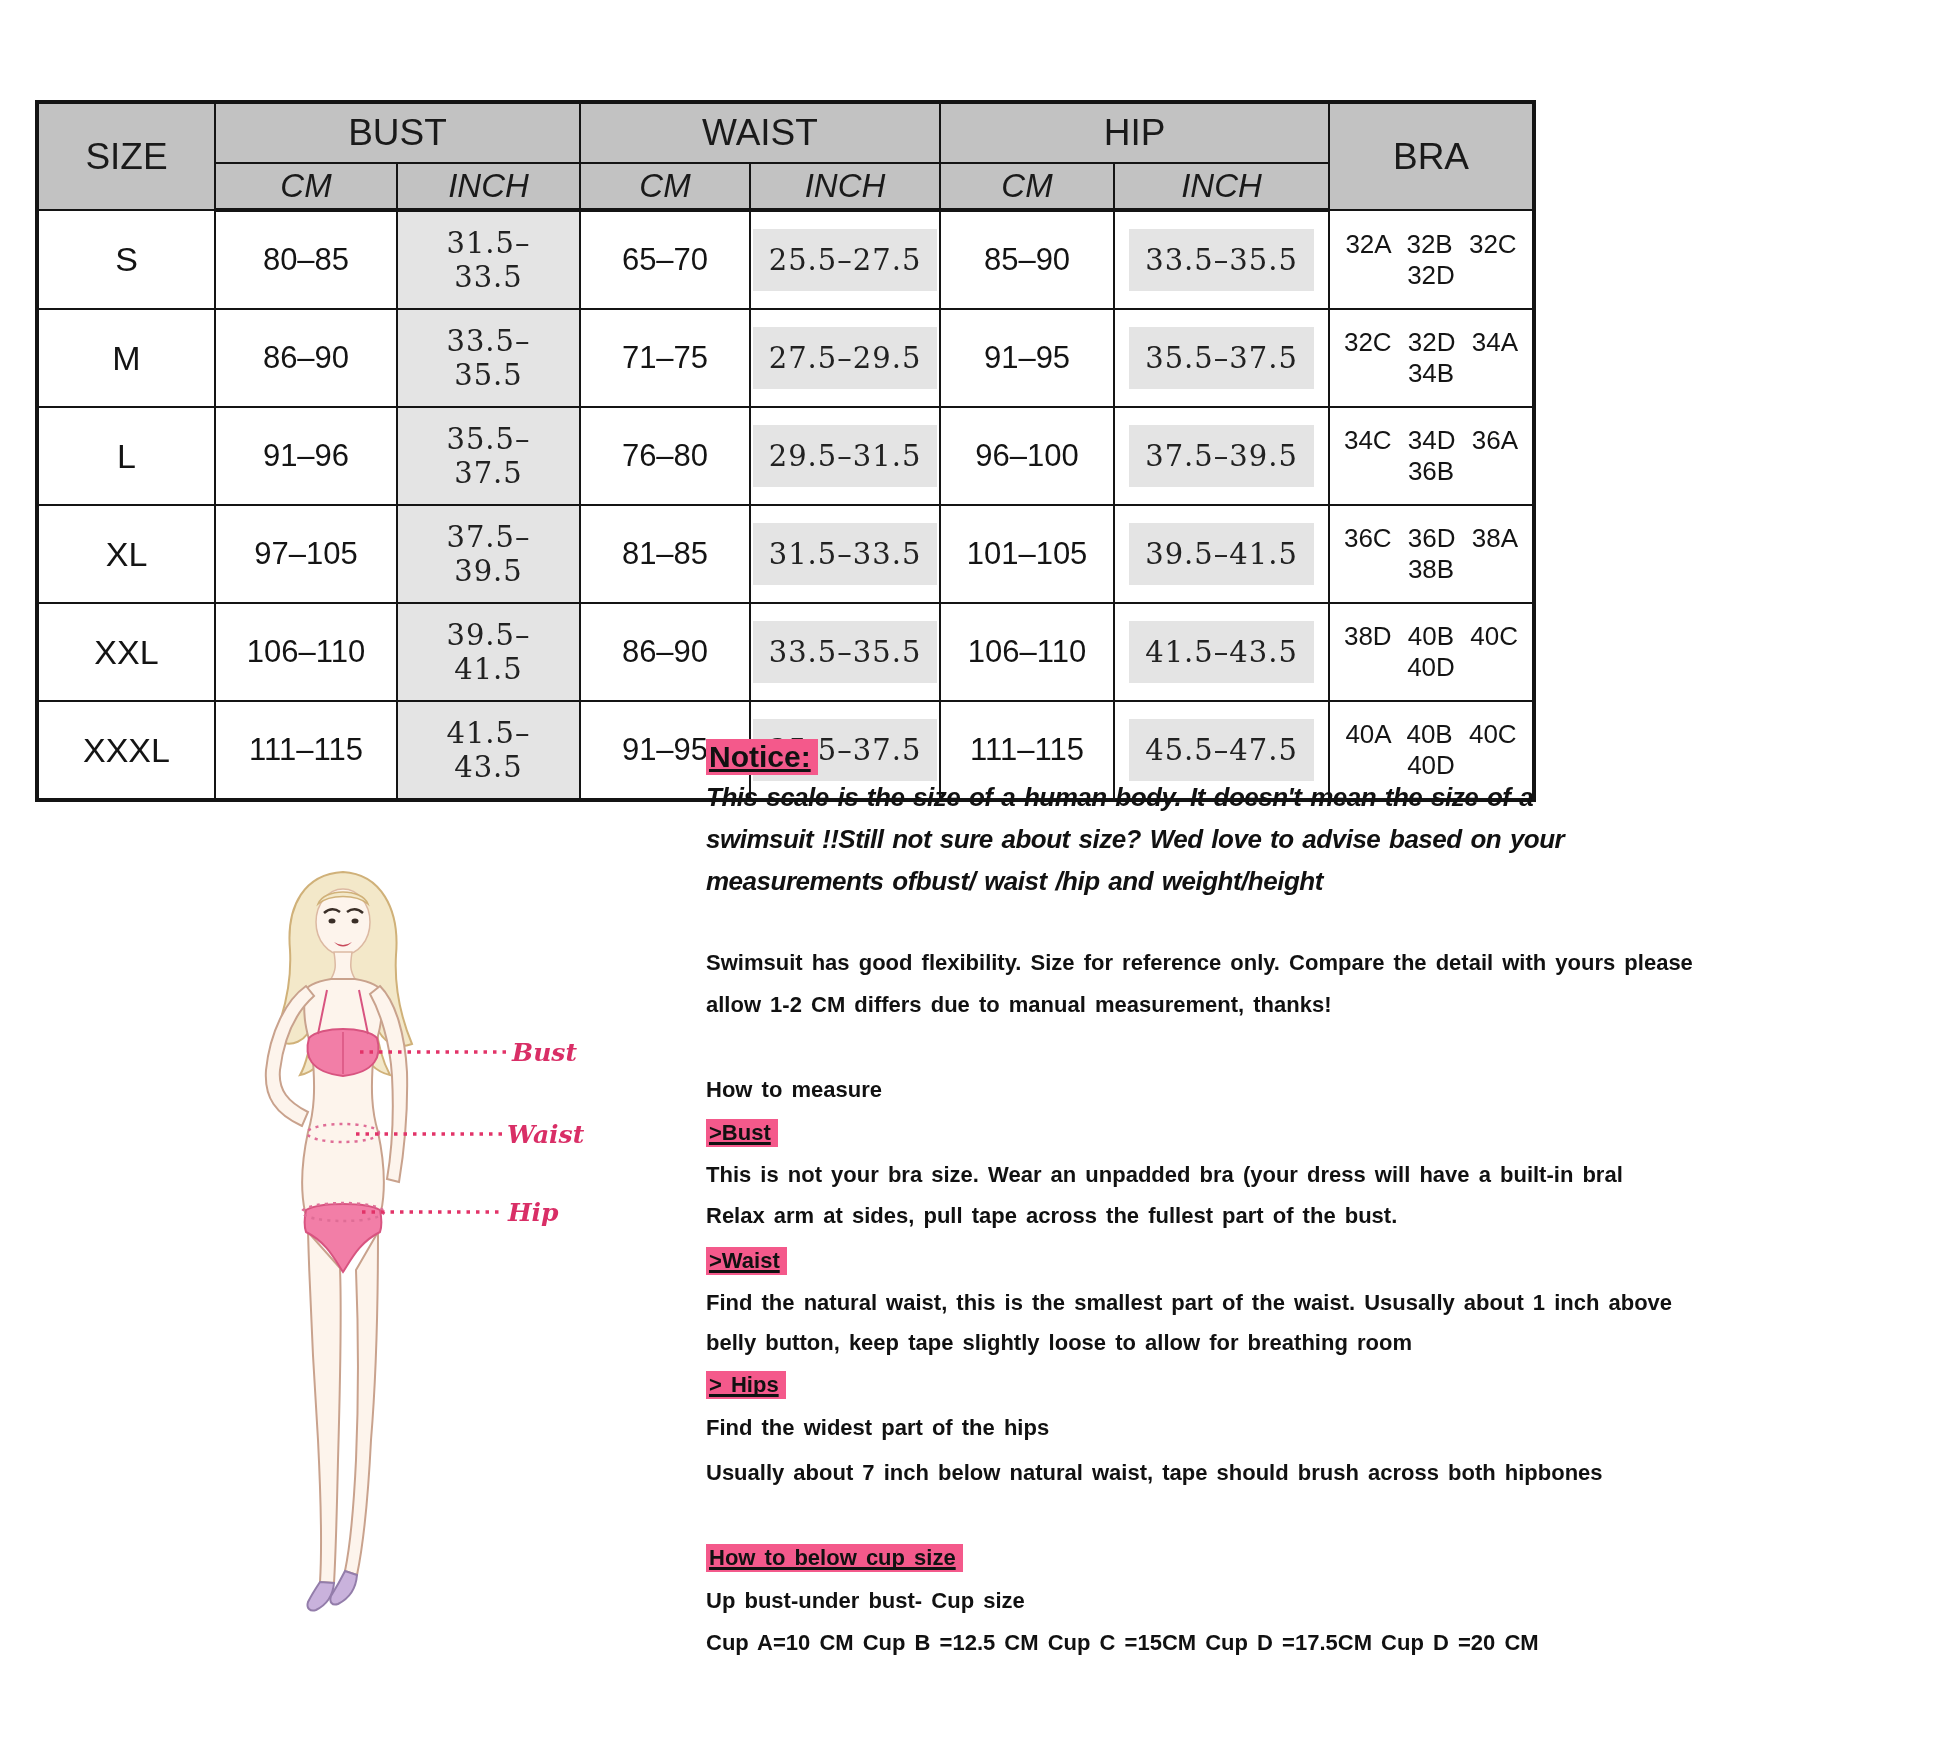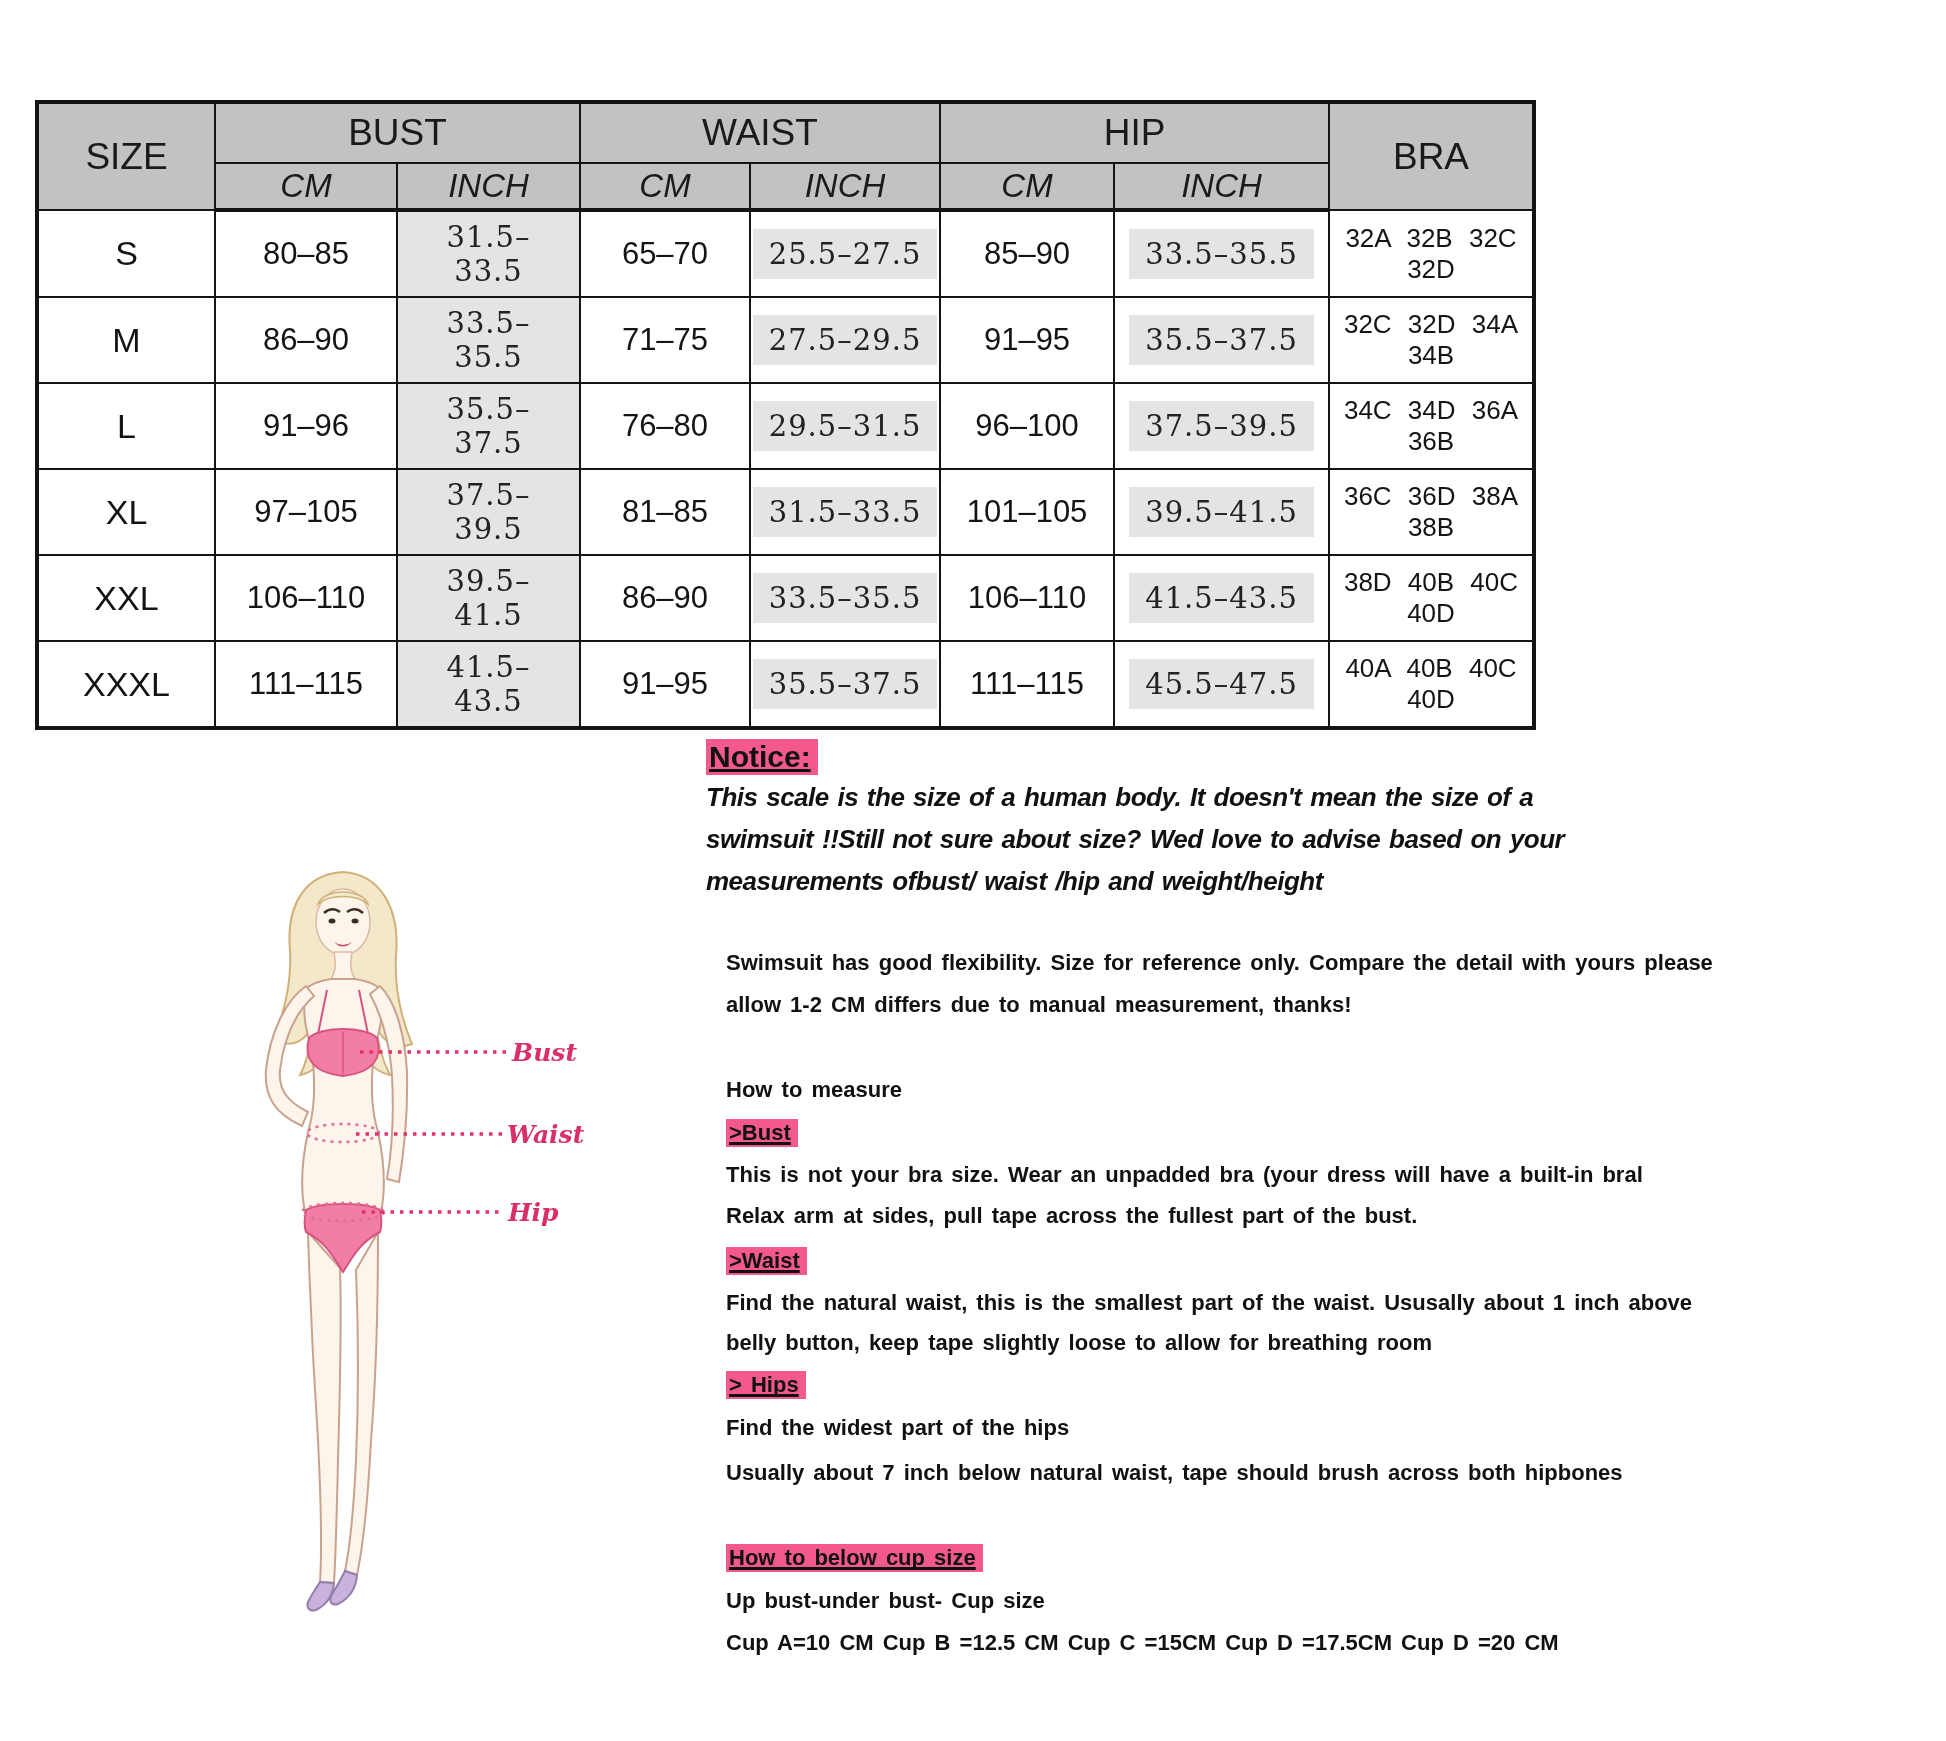--- a/index.html
+++ b/index.html
@@ -10,34 +10,34 @@
   .size-table{position:absolute;left:35px;top:100px;width:1497px;border-collapse:collapse;
               table-layout:fixed;text-align:center;border:4px solid #141414;}
   .size-table th,.size-table td{border:2px solid #141414;padding:0;vertical-align:middle;}
   .size-table thead th{background:#c2c2c2;font-weight:400;color:#1a1a1a;}
   .size-table .h-group{font-size:37px;height:58px;}
   .size-table .h-sub{font-size:33px;height:44px;}
   .size-table thead tr:last-child th{border-bottom:4px solid #141414;font-style:italic;}
   .size-table tbody tr{height:46px;}
   .size-table td{font-size:31px;}
   td.size-col{font-size:34px;}
-  .inch-badge{display:inline-block;background:#e4e4e4;padding:8px 16px;
+  .inch-badge{display:inline-block;background:#e4e4e4;padding:14px 16px;
               font-family:"DejaVu Serif",serif;font-size:29px;letter-spacing:1px;color:#222;}
   td.bra-cell{font-size:26px;word-spacing:9px;letter-spacing:0px;}
 
   
   .figure{position:absolute;left:210px;top:860px;width:420px;height:760px;}
   .fig-label{font-family:"DejaVu Serif",serif;font-style:italic;font-weight:bold;
              font-size:25px;fill:#d92e66;}
 
   
   .notice-block{position:absolute;left:706px;top:735px;width:1200px;height:960px;color:#111;}
   .tline{position:absolute;left:0;white-space:nowrap;font-weight:700;}
   .t-big{font-size:26px;letter-spacing:-0.5px;word-spacing:2px;font-style:italic;}
-  .t-reg{font-size:22px;letter-spacing:0px;word-spacing:3px;margin-left:20px;}
+  .t-reg{font-size:22px;letter-spacing:0px;word-spacing:3px;}
   .t-head{font-size:30px;}
   .hl{background:#f4598b;padding:1px 7px 2px 3px;text-decoration:underline;
       text-decoration-thickness:2.5px;text-underline-offset:2px;}
   .hl,.u{-webkit-text-decoration-skip-ink:none;text-decoration-skip-ink:none;}
 </style>
 </head>
 <body>
 
 <div class="page">
 

